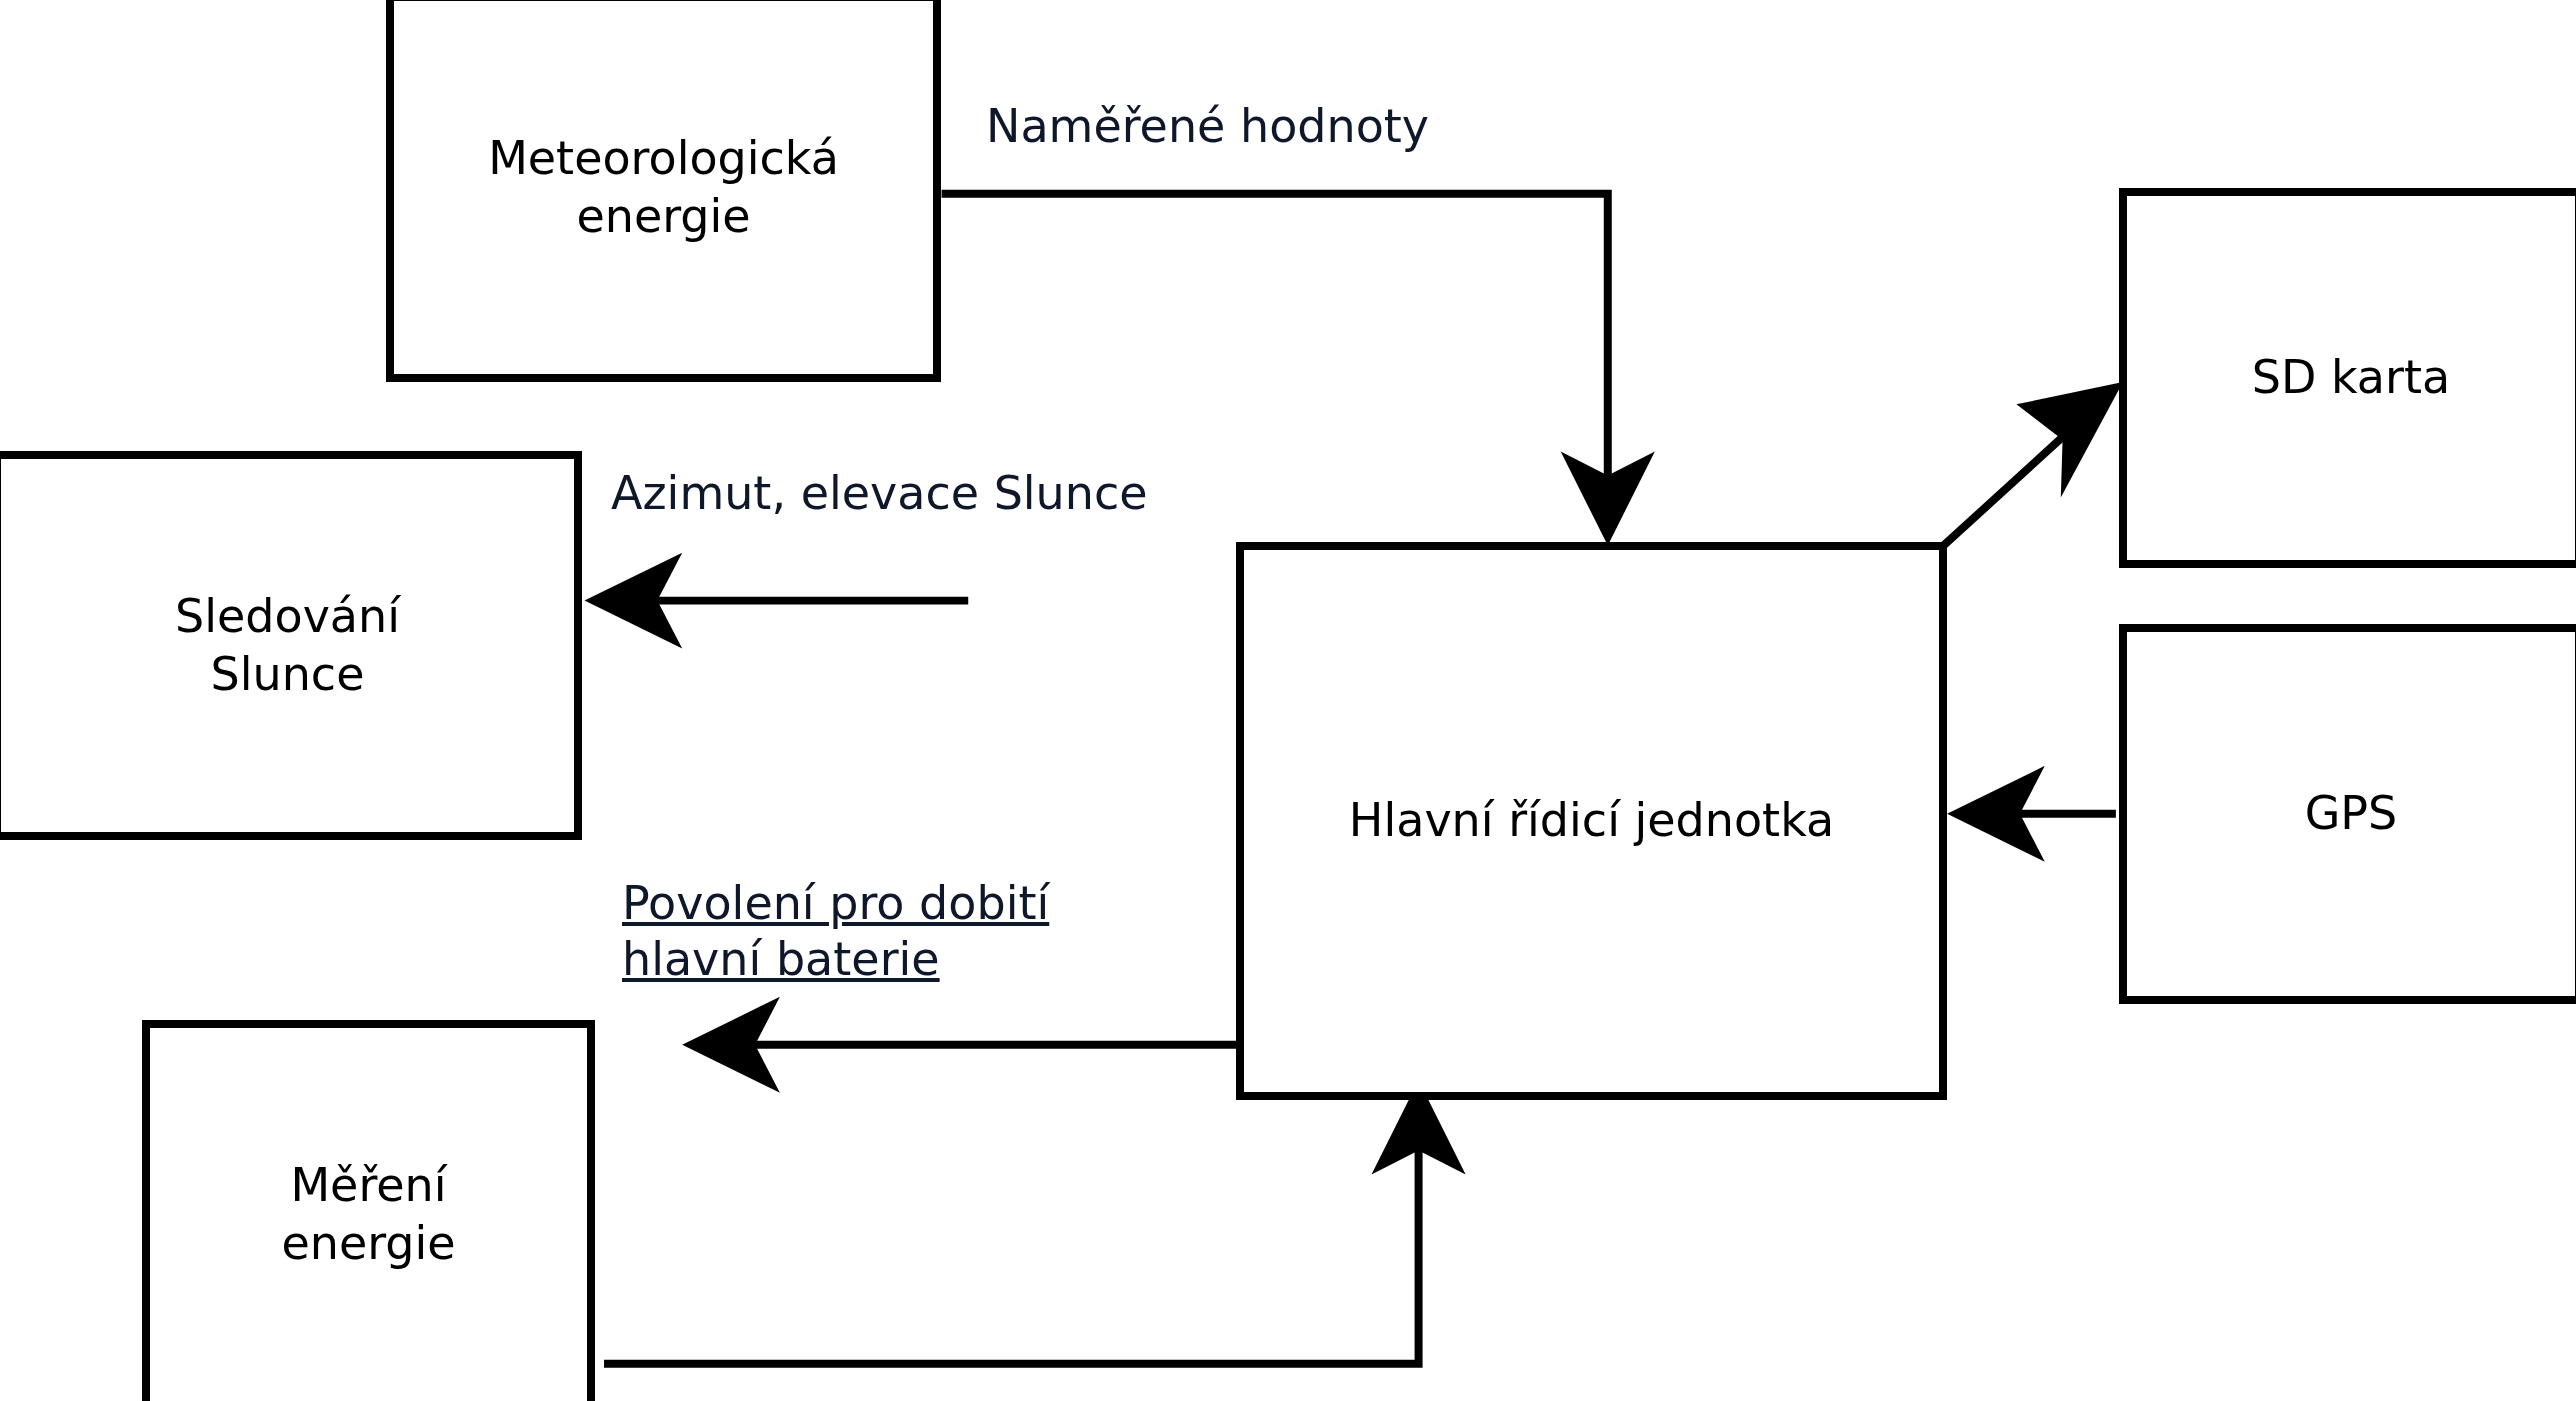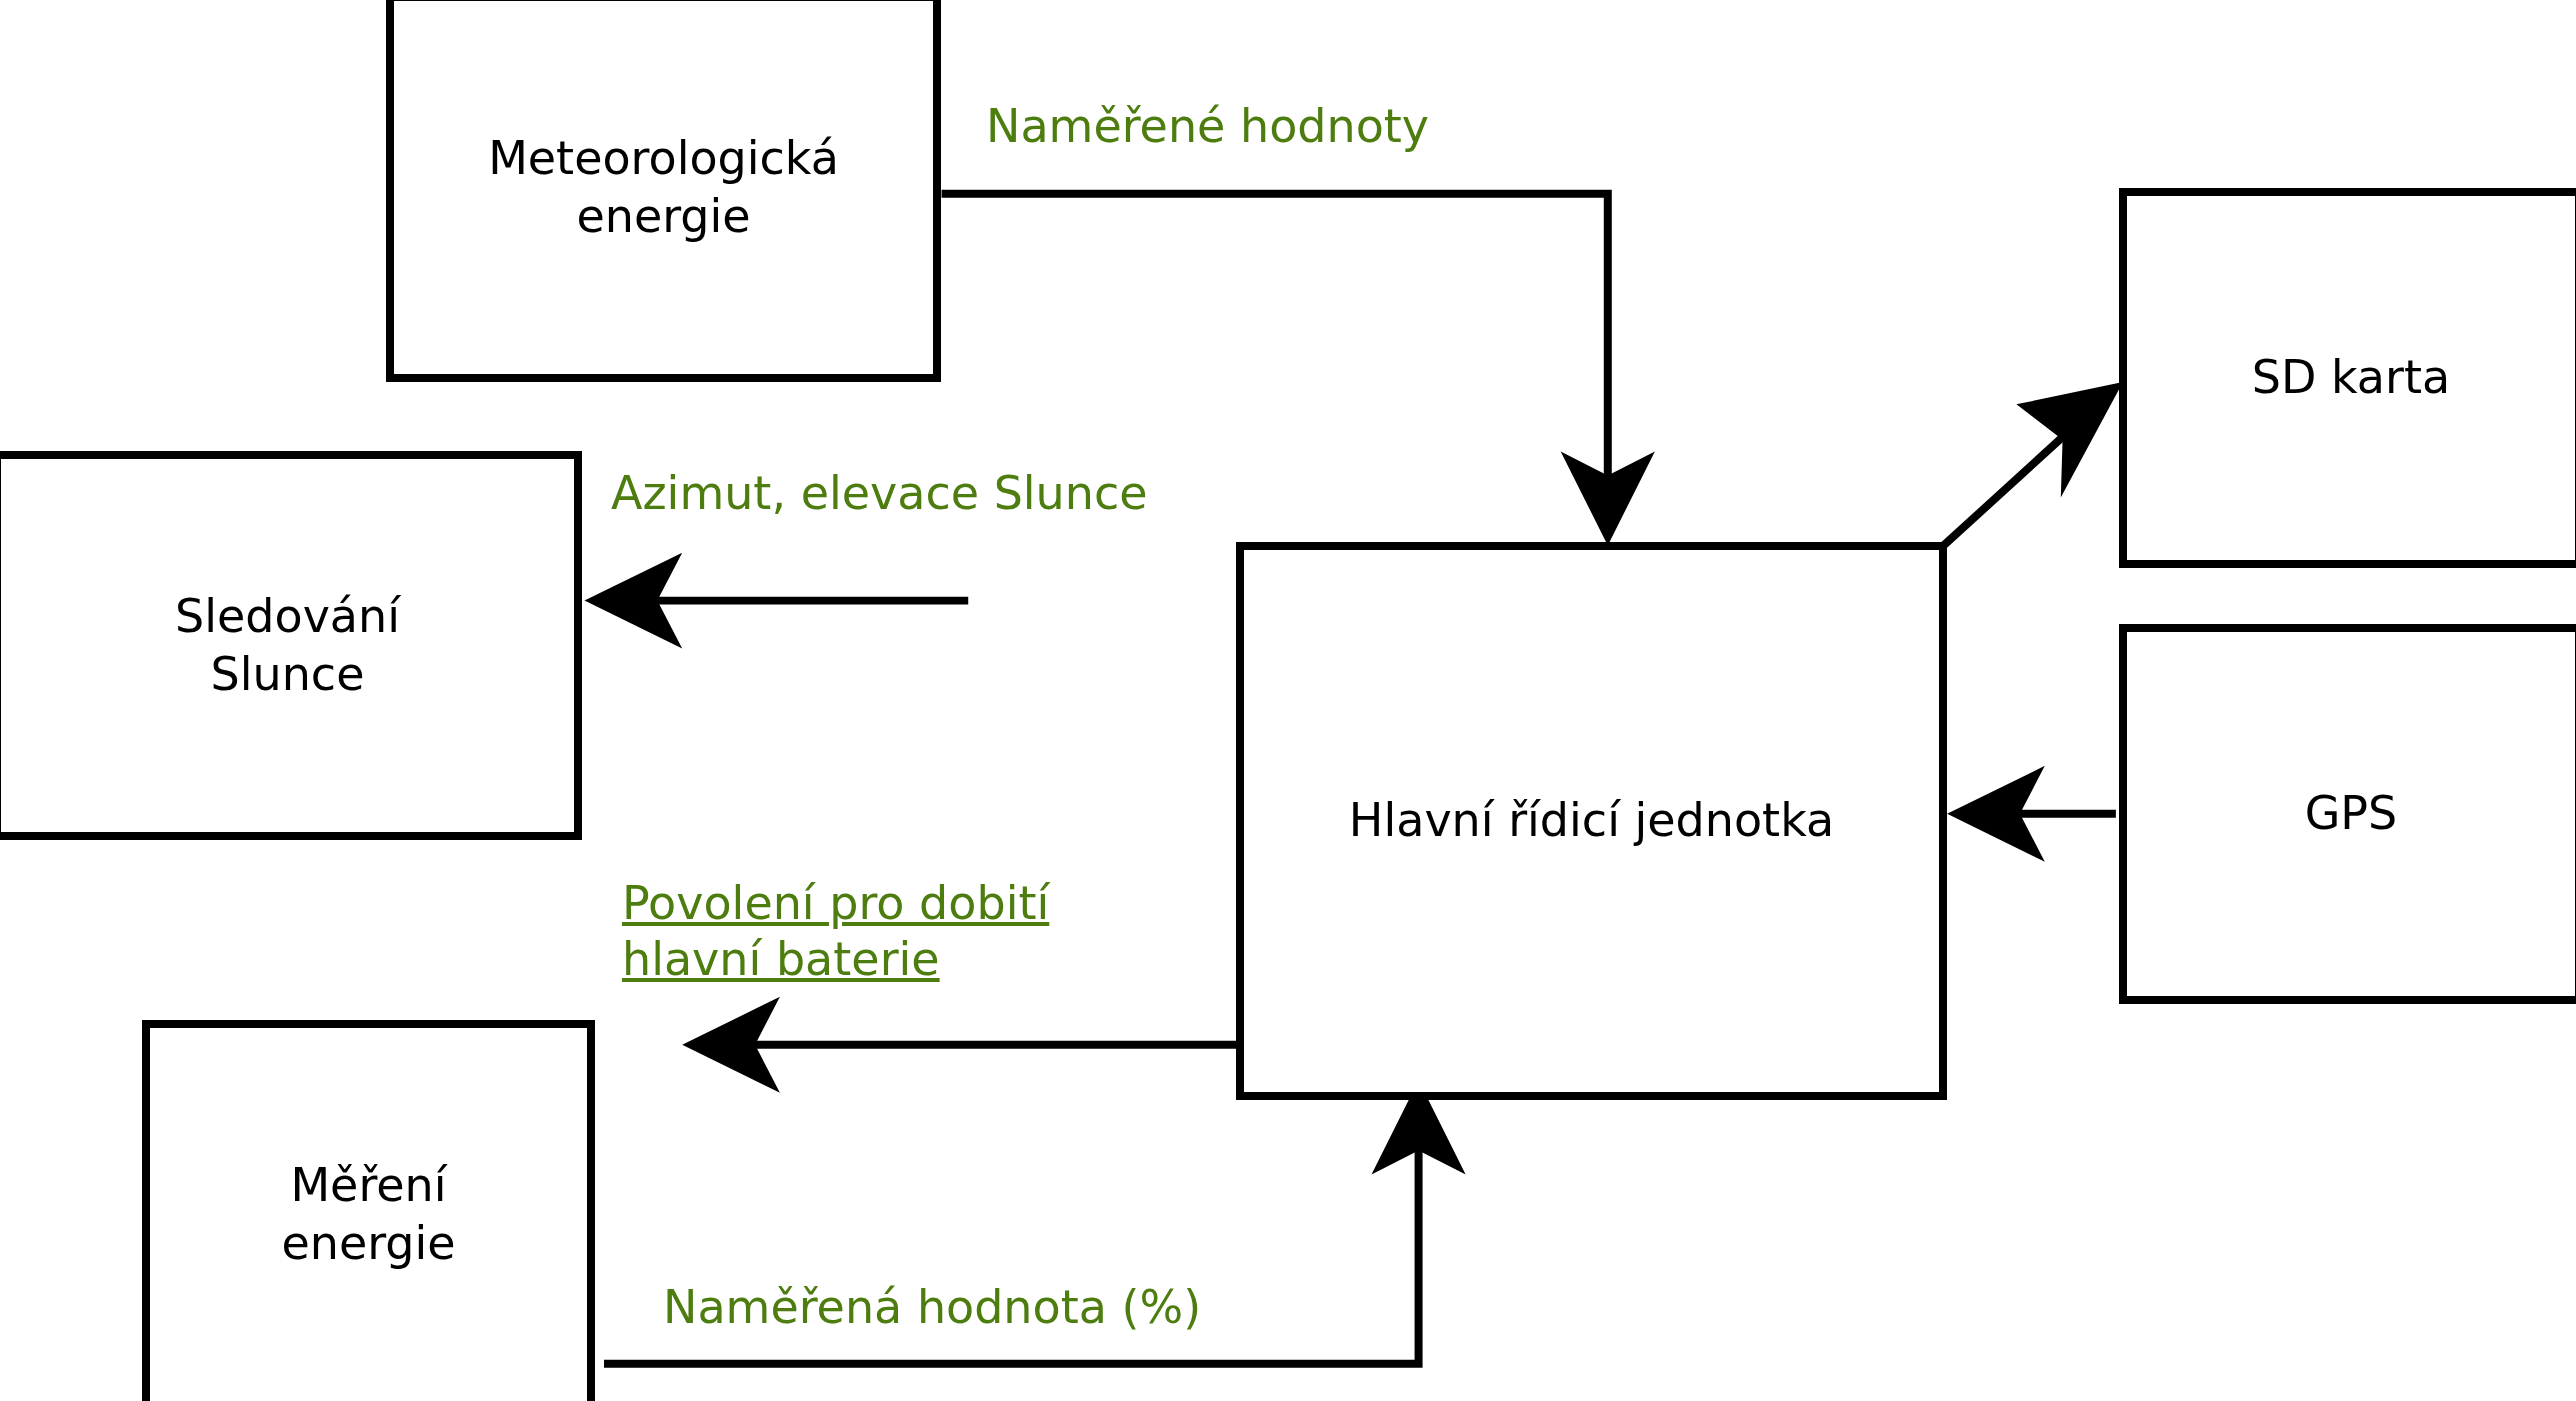--- a/index.html
+++ b/index.html
@@ -25,21 +25,21 @@
     justify-content: center;
     text-align: center;
     color: #000000;
     font-size: 46px;
     line-height: 1.25;
     font-family: "DejaVu Sans", sans-serif;
     white-space: pre-line;
   }
   .edge-label {
     position: absolute;
-    color: #4d7c0f;
+    color: #0f172a;
     font-size: 46px;
     line-height: 1.22;
     font-family: "DejaVu Sans", sans-serif;
     white-space: pre-line;
     text-align: left;
   }
   svg.wires {
     position: absolute;
     left: 0;
     top: 0;
@@ -128,16 +128,15 @@
     <span>GPS</span>
   </div>
 
   <div class="edge-label" style="left:986px; top:98px;">Naměřené hodnoty</div>
 
   <div class="edge-label" style="left:611px; top:465px;">Azimut, elevace Slunce</div>
 
   <div class="edge-label" style="left:622px; top:875px;text-decoration:underline;">Povolení pro dobití
 hlavní baterie</div>
 
-  <div class="edge-label" style="left:663px; top:1279px;">Naměřená hodnota (%)</div>
 
 </div>
 
 
 </body></html>

